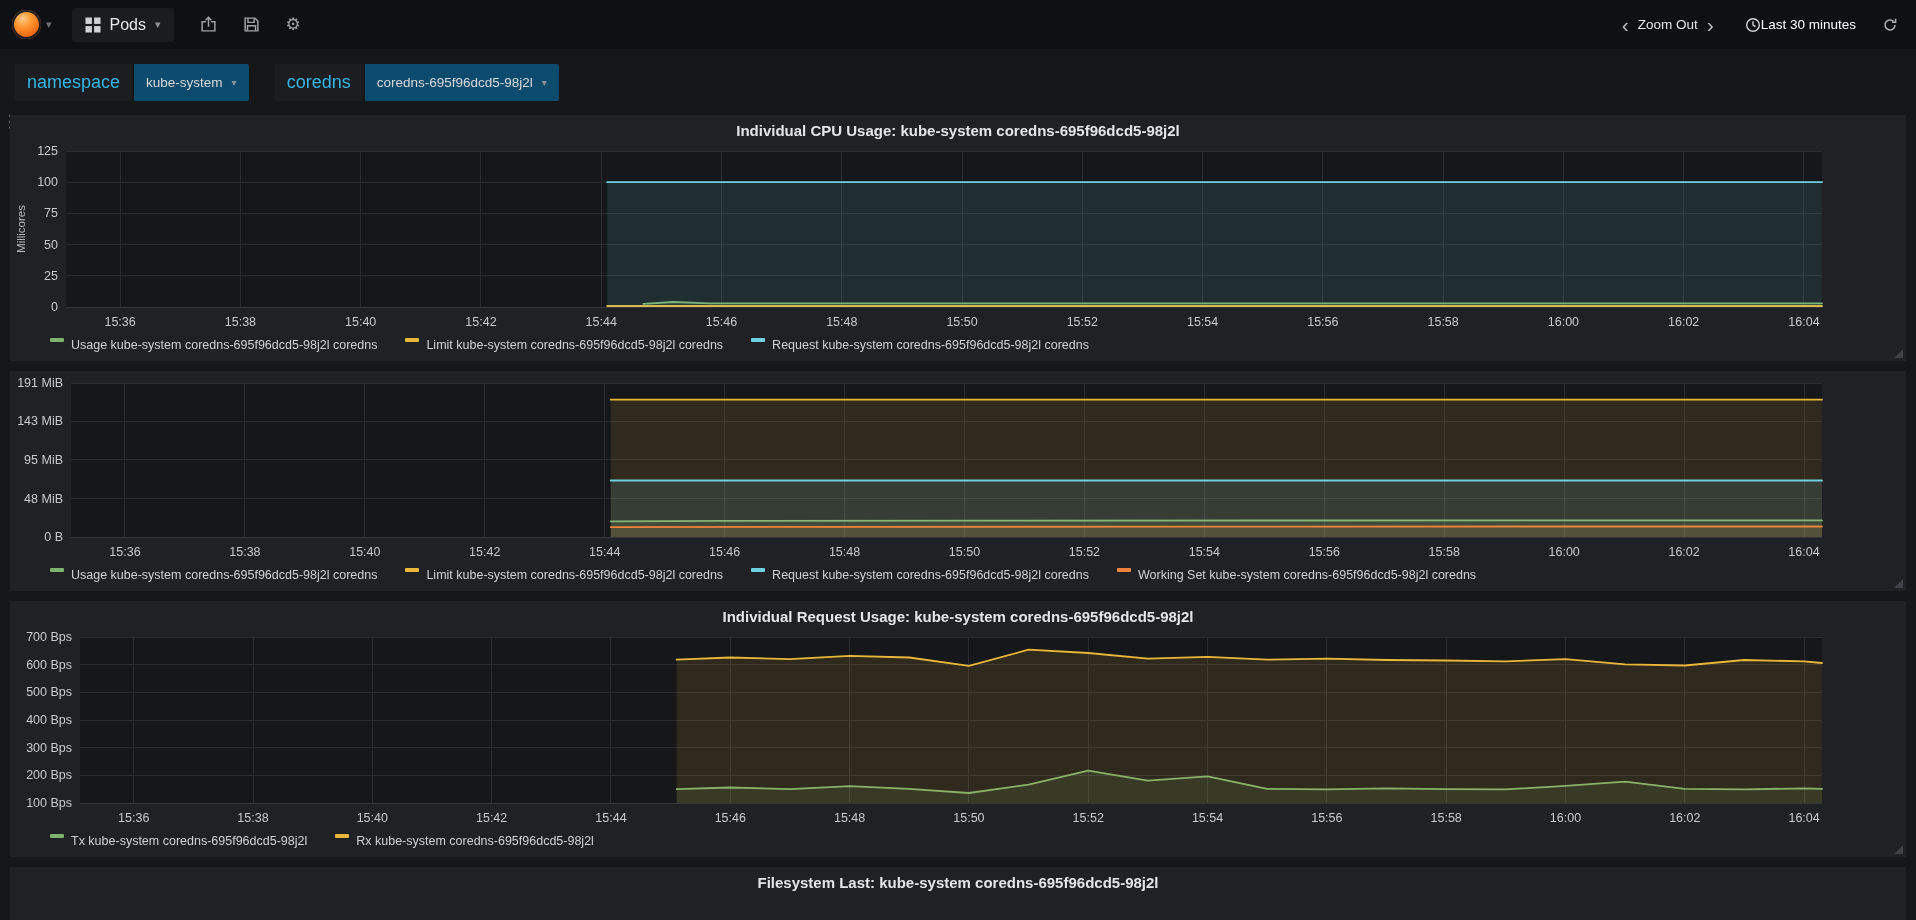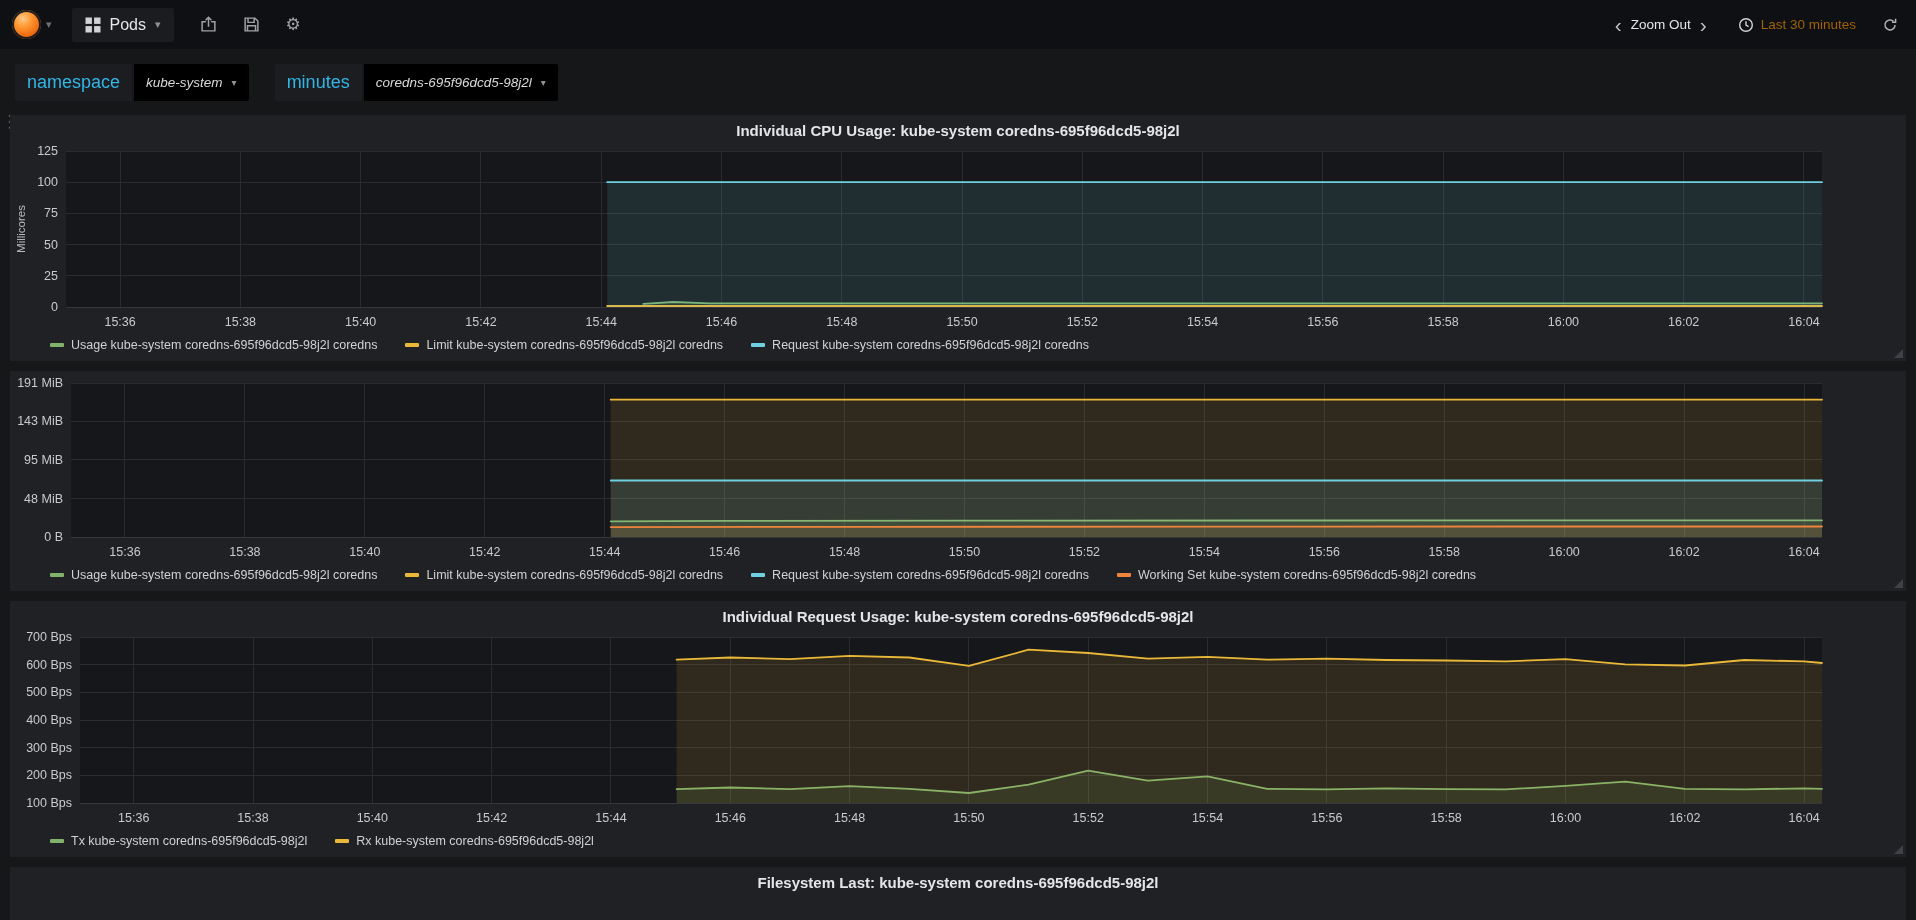--- a/index.html
+++ b/index.html
@@ -31,34 +31,34 @@
   }
   .dash-picker .title { font-size: 16px; color: #e6e7e8; }
   .dash-picker .caret { color: #8e9297; font-size: 11px; }
   .nav-icon-btn {
     margin-left: 26px; color: #9fa1a5; cursor: pointer;
     display: flex; align-items: center; font-size: 17px; line-height: 1;
   }
   .nav-right { margin-left: auto; display: flex; align-items: center; }
   .chev { font-size: 21px; color: #c0c2c5; padding: 0 7px; cursor: pointer; line-height: 1; }
   .zoom-out { font-size: 13.5px; color: #e5e5e5; cursor: pointer; padding: 0 2px; }
-  .time-range { display: flex; align-items: center; gap: 7px; margin-left: 24px; cursor: pointer; font-size: 13.5px; color: #a16207; }
+  .time-range { display: flex; align-items: center; margin-left: 24px; cursor: pointer; font-size: 13.5px; color: #ffffff; }
   .refresh-btn { margin-left: 26px; cursor: pointer; color: #aeb0b4; display: flex; align-items: center; }
 
   
   .submenu { display: flex; padding: 15px 0 10px 15px; }
   .var-group { display: flex; margin-right: 26px; }
   .var-label {
     background: #1b1d21; color: #33b5e5; font-size: 18px;
     padding: 8px 12px; border-radius: 2px 0 0 2px;
   }
   .var-value {
-    background: #000000; color: #d8d9da; font-size: 13.5px;
+    background: #0c4a6e; color: #d8d9da; font-size: 13.5px;
     padding: 8px 12px; margin-left: 2px; border-radius: 0 2px 2px 0;
-    cursor: pointer; display: flex; align-items: center; gap: 9px; font-style: italic;
+    cursor: pointer; display: flex; align-items: center; gap: 9px;
   }
   .var-value .caret { color: #8e9297; font-size: 10px; }
 
   
   .panels { padding: 4px 0 0 0; }
   .panel {
     position: relative;
     margin: 0 10px 10px 10px;
     background: #1f2124;
     padding: 2px 4px 4px 4px;
@@ -67,21 +67,21 @@
     text-align: center; font-size: 15px; font-weight: 700;
     color: #e4e5e7; padding: 5px 0 3px 0; cursor: pointer; height: 24px;
   }
   .chart-wrap { width: 1884px; }
   .chart-wrap svg { display: block; }
   .legend {
     display: flex; align-items: center; gap: 28px;
     margin: 0 0 2px 36px; height: 20px;
     font-size: 12.5px; color: #d0d1d3; white-space: nowrap;
   }
-  .legend-item { display: flex; align-items: center; gap: 7px; cursor: pointer; }
+  .legend-item { display: flex; gap: 7px; cursor: pointer; }
   .legend-marker { width: 14px; height: 4px; border-radius: 1px; display: inline-block; }
   .resize-handle {
     position: absolute; right: 3px; bottom: 3px;
     width: 0; height: 0;
     border-left: 9px solid transparent; border-bottom: 9px solid #46474d;
     cursor: nwse-resize; opacity: .85;
   }
   .panel-cut { height: 150px; }
   .drag-dots {
     position: absolute; left: 1px; top: 118px;
@@ -152,21 +152,21 @@
 
   <div class="submenu">
     <div class="var-group">
       <div class="var-label">namespace</div>
       <div class="var-value">
         <span>kube-system</span>
         <span class="caret">▾</span>
       </div>
     </div>
     <div class="var-group">
-      <div class="var-label">minutes</div>
+      <div class="var-label">coredns</div>
       <div class="var-value">
         <span>coredns-695f96dcd5-98j2l</span>
         <span class="caret">▾</span>
       </div>
     </div>
   </div>
 
   <div class="drag-dots">⋮</div>
 
   <div class="panels">

